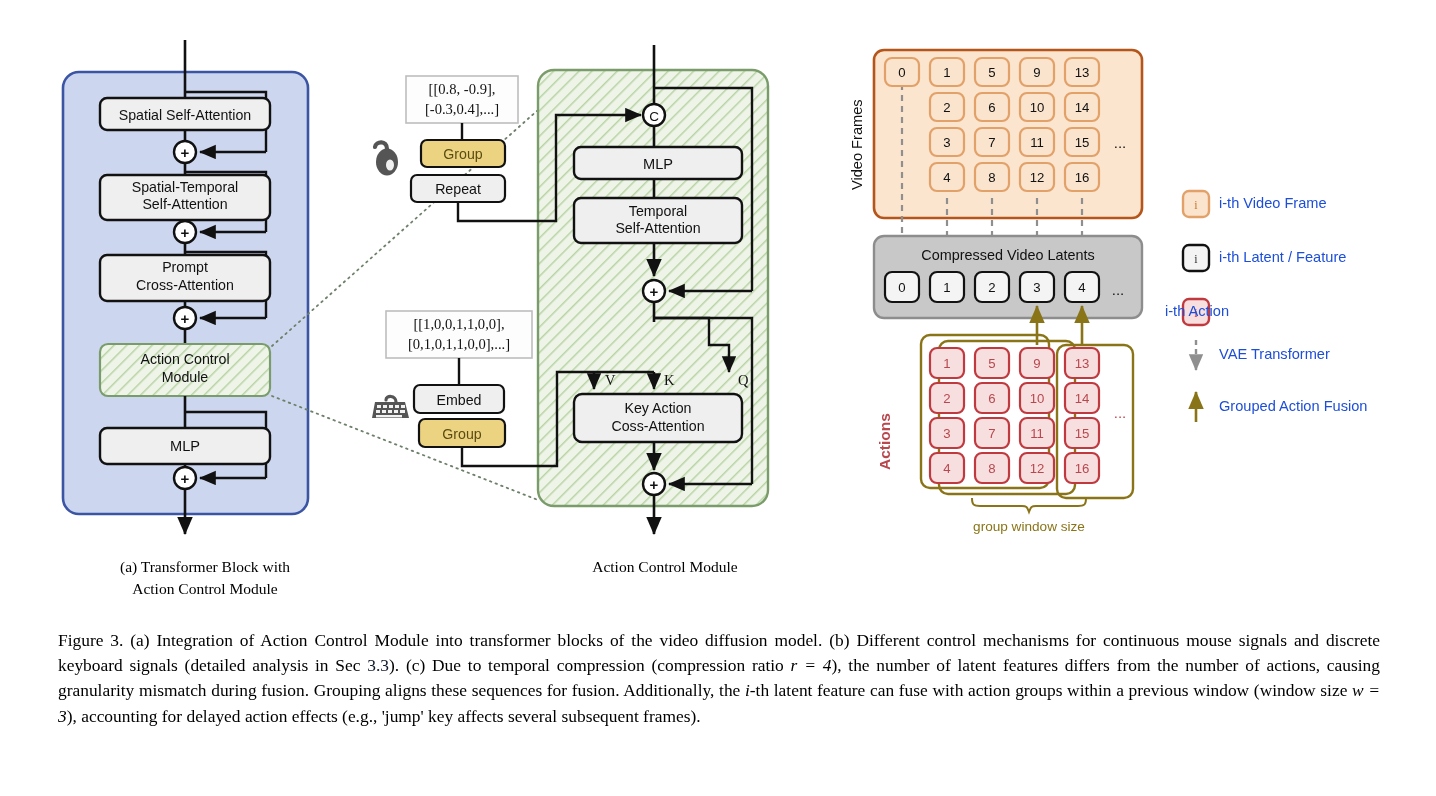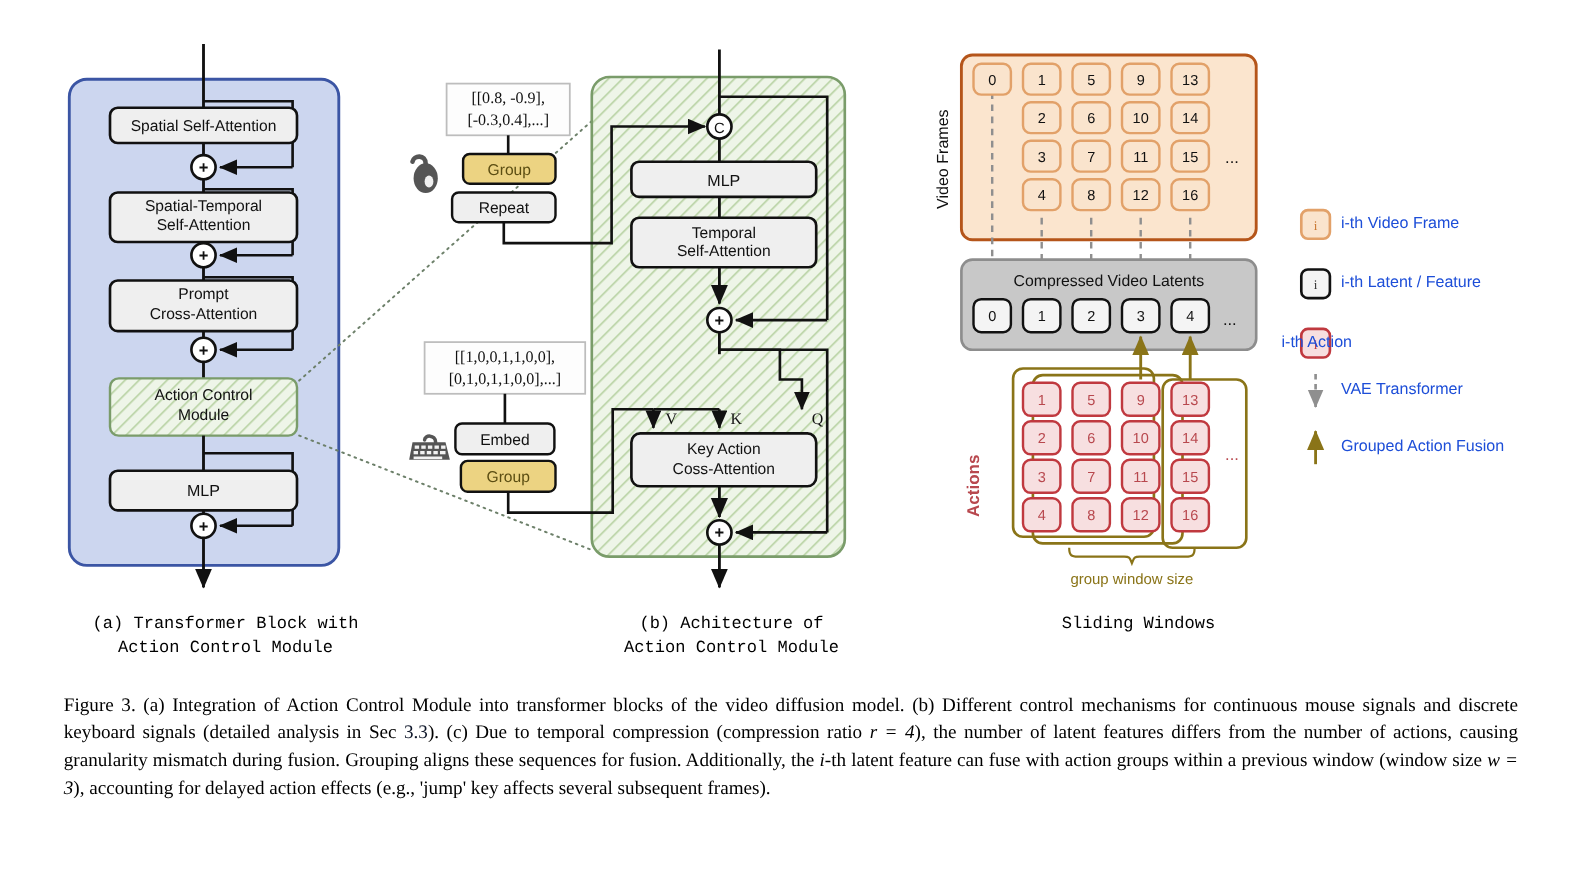--- a/index.html
+++ b/index.html
@@ -16,21 +16,21 @@
     font-family:"Liberation Serif", serif;
     font-size:17.4px;line-height:25.2px;color:#000;
     text-align:justify;
   }
   .cap i{font-family:"Liberation Serif",serif;font-style:italic;}
   .lnk{color:#0f172a;}
 
   .sublabel{
     position:absolute;text-align:center;color:#000;
     font-size:15.5px;line-height:22px;
-    font-family:Liberation Mono, monospace;
+    font-family:Liberation Serif, serif;
   }
   #sub-a{left:40px;top:556px;width:330px;}
   #sub-b{left:500px;top:556px;width:330px;}
   #sub-c{left:870px;top:556px;width:330px;}
 
   .legtext{
     position:absolute;font-size:14.6px;color:#1d4ed8;
     font-family:"Liberation Sans", sans-serif;white-space:nowrap;
   }
 </style>
@@ -354,22 +354,20 @@
 <div class="legtext" style="left:1219px;top:249px;">i-th Latent / Feature</div>
 <div class="legtext" style="left:1165px;top:303px;">i-th Action</div>
 <div class="legtext" style="left:1219px;top:346px;">VAE Transformer</div>
 <div class="legtext" style="left:1219px;top:398px;">Grouped Action Fusion</div>
 
 <div class="sublabel" id="sub-a">
   <div>(a) Transformer Block with</div>
   <div>Action Control Module</div>
 </div>
 <div class="sublabel" id="sub-b">
-  <div>(b) Achitecture of</div>
   <div>Action Control Module</div>
 </div>
 <div class="sublabel" id="sub-c">
-  <div>Sliding Windows</div>
 </div>
 
 <div class="cap"><span>Figure 3. (a) Integration of Action Control Module into transformer blocks of the video diffusion model. (b) Different control mechanisms for continuous mouse signals and discrete keyboard signals (detailed analysis in Sec </span><span class="lnk">3.3</span><span>). (c) Due to temporal compression (compression ratio </span><i>r = 4</i><span>), the number of latent features differs from the number of actions, causing granularity mismatch during fusion. Grouping aligns these sequences for fusion. Additionally, the </span><i>i</i><span>-th latent feature can fuse with action groups within a previous window (window size </span><i>w = 3</i><span>), accounting for delayed action effects (e.g., 'jump' key affects several subsequent frames).</span></div>
 
 </div>
 
 </body></html>

